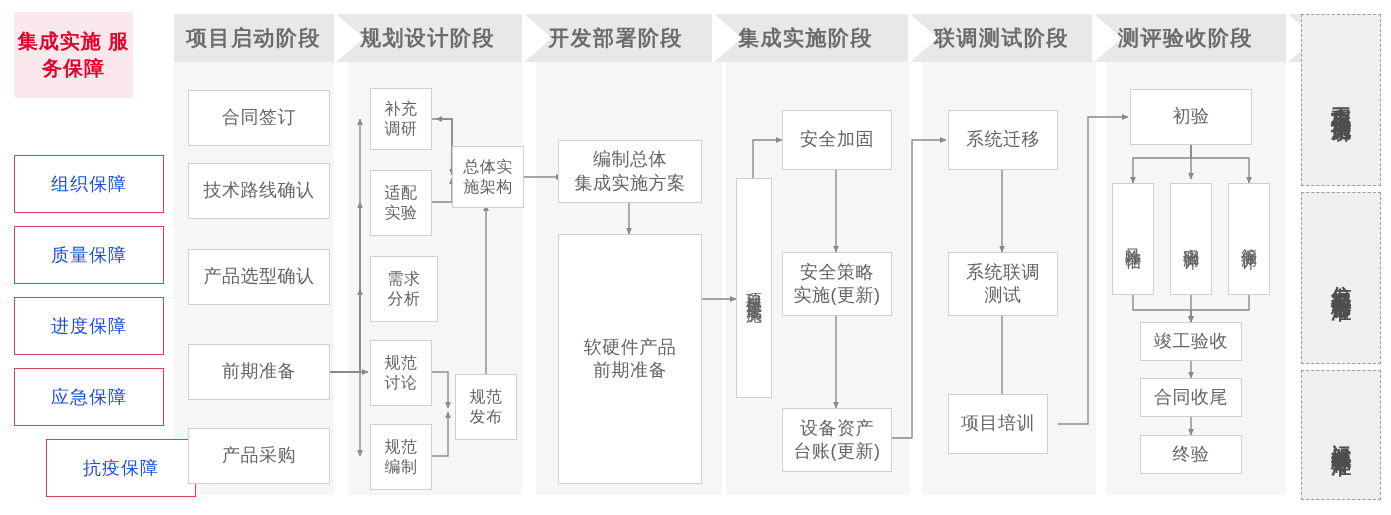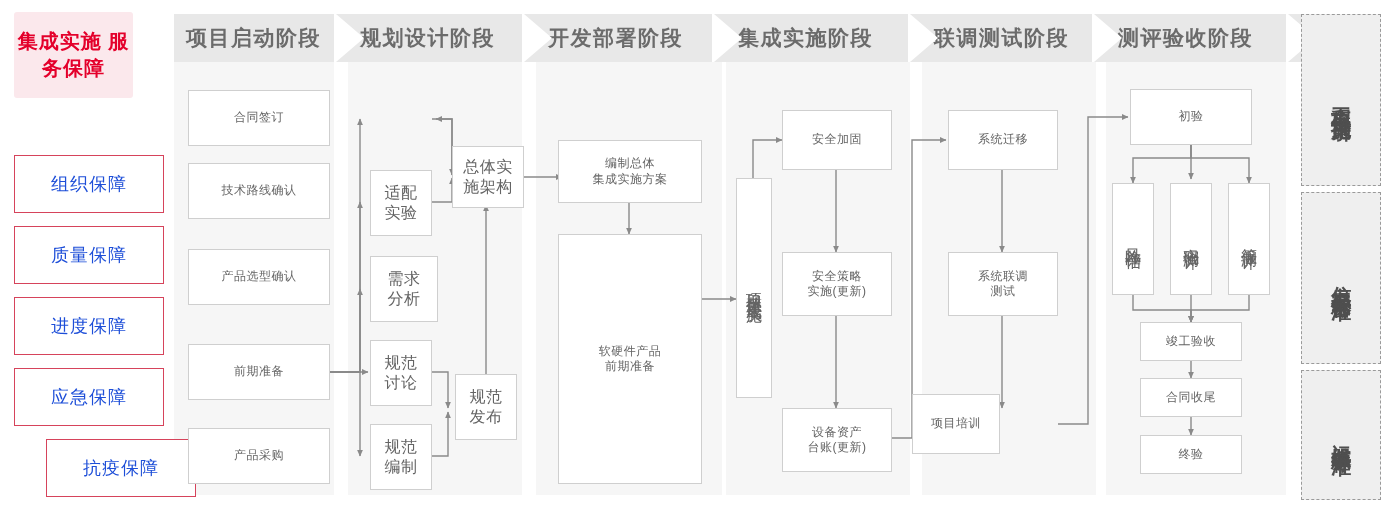--- a/index.html
+++ b/index.html
@@ -69,21 +69,21 @@
   }
 
   
   .node {
     position: absolute;
     background: #ffffff;
     border: 1px solid #cfcfcf;
     display: flex; align-items: center; justify-content: center;
     text-align: center;
     color: #646464;
-    font-size: 12px;
+    font-size: 18px;
     line-height: 1.28;
     letter-spacing: .5px;
     white-space: pre-line;
   }
   .node.sm { font-size: 16px; }
   .node.vert {
     writing-mode: vertical-rl;
     text-orientation: upright;
     letter-spacing: 2px;
     line-height: 1;
@@ -227,20 +227,22 @@
       <path d="M1191,417 L1191,435"></path>
     </g>
   </svg>
 
   <div class="node" style="left:188px;top:90px;width:142px;height:56px;">合同签订</div>
   <div class="node" style="left:188px;top:163px;width:142px;height:56px;">技术路线确认</div>
   <div class="node" style="left:188px;top:249px;width:142px;height:56px;">产品选型确认</div>
   <div class="node" style="left:188px;top:344px;width:142px;height:56px;">前期准备</div>
   <div class="node" style="left:188px;top:428px;width:142px;height:56px;">产品采购</div>
 
+  <div class="node sm" style="left:370px;top:88px;width:62px;height:62px;">补充
+调研</div>
   <div class="node sm" style="left:370px;top:170px;width:62px;height:66px;">适配
 实验</div>
   <div class="node sm" style="left:370px;top:256px;width:68px;height:66px;">需求
 分析</div>
   <div class="node sm" style="left:370px;top:340px;width:62px;height:66px;">规范
 讨论</div>
   <div class="node sm" style="left:370px;top:424px;width:62px;height:66px;">规范
 编制</div>
   <div class="node sm" style="left:452px;top:146px;width:72px;height:62px;">总体实
 施架构</div>
@@ -255,21 +257,21 @@
   <div class="node sm vert" style="left:736px;top:178px;width:36px;height:220px;">项目整体集成实施</div>
   <div class="node" style="left:782px;top:110px;width:110px;height:60px;">安全加固</div>
   <div class="node" style="left:782px;top:252px;width:110px;height:64px;">安全策略
 实施(更新)</div>
   <div class="node" style="left:782px;top:408px;width:110px;height:64px;">设备资产
 台账(更新)</div>
 
   <div class="node" style="left:948px;top:110px;width:110px;height:60px;">系统迁移</div>
   <div class="node" style="left:948px;top:252px;width:110px;height:64px;">系统联调
 测试</div>
-  <div class="node" style="left:912px;top:394px;width:88px;height:60px;">项目培训</div>
+  <div class="node" style="left:948px;top:394px;width:100px;height:60px;">项目培训</div>
 
   <div class="node" style="left:1130px;top:89px;width:122px;height:56px;">初验</div>
   <div class="node sm vert" style="left:1112px;top:183px;width:42px;height:112px;">风险评估</div>
   <div class="node sm vert" style="left:1170px;top:183px;width:42px;height:112px;">密码测评</div>
   <div class="node sm vert" style="left:1228px;top:183px;width:42px;height:112px;">等保测评</div>
   <div class="node" style="left:1140px;top:322px;width:102px;height:39px;">竣工验收</div>
   <div class="node" style="left:1140px;top:378px;width:102px;height:39px;">合同收尾</div>
   <div class="node" style="left:1140px;top:435px;width:102px;height:39px;">终验</div>
 
   <div class="std" style="top:14px;height:172px;">

